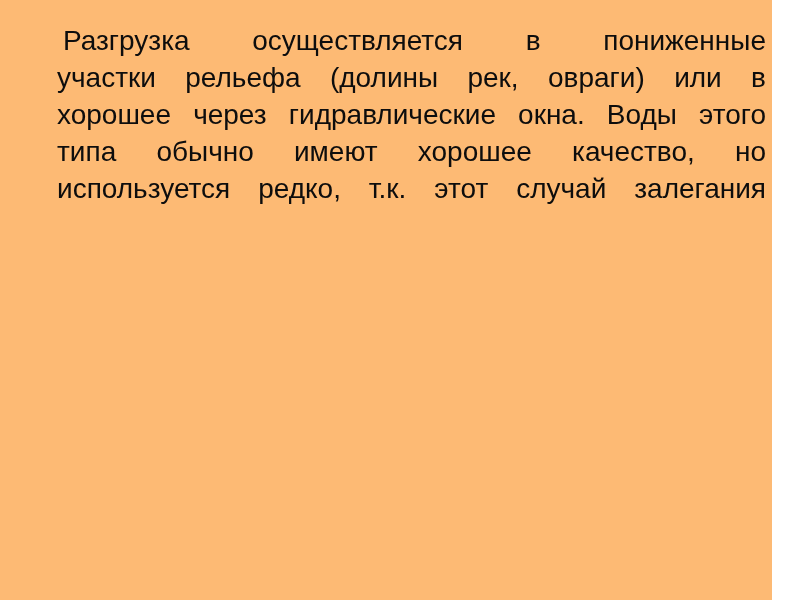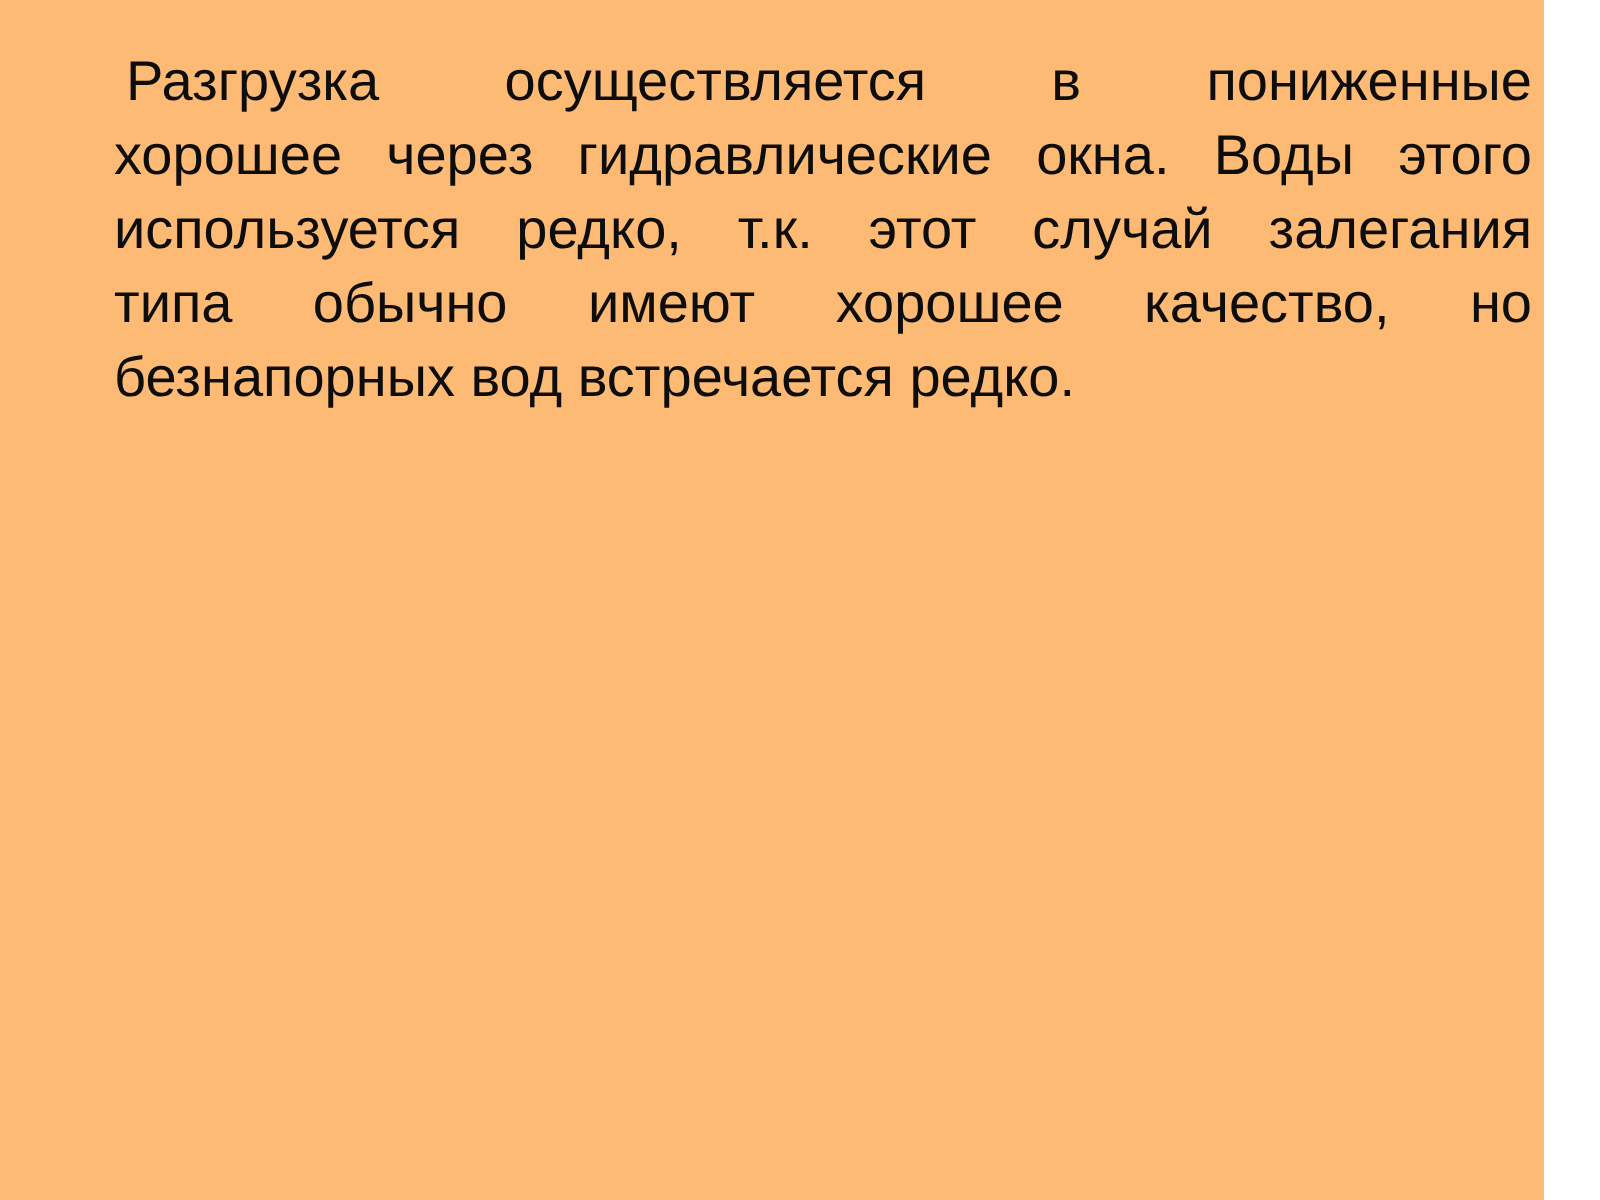--- a/index.html
+++ b/index.html
@@ -44,18 +44,18 @@
     text-align-last: left;
     -moz-text-align-last: left;
   }
 </style>
 </head>
 <body>
 
 <div class="slide">
   <div class="text-block" id="paragraph">
       <div class="jline first">Разгрузка осуществляется в пониженные</div>
+      <div class="jline">участки рельефа (долины рек, овраги) или в</div>
       <div class="jline">хорошее через гидравлические окна. Воды этого</div>
+      <div class="jline">типа обычно имеют хорошее качество, но</div>
       <div class="jline">используется редко, т.к. этот случай залегания</div>
-      <div class="jline">типа обычно имеют хорошее качество, но</div>
-      <div class="jline last">безнапорных вод встречается редко.</div>
     </div>
 </div>
 
 </body></html>

